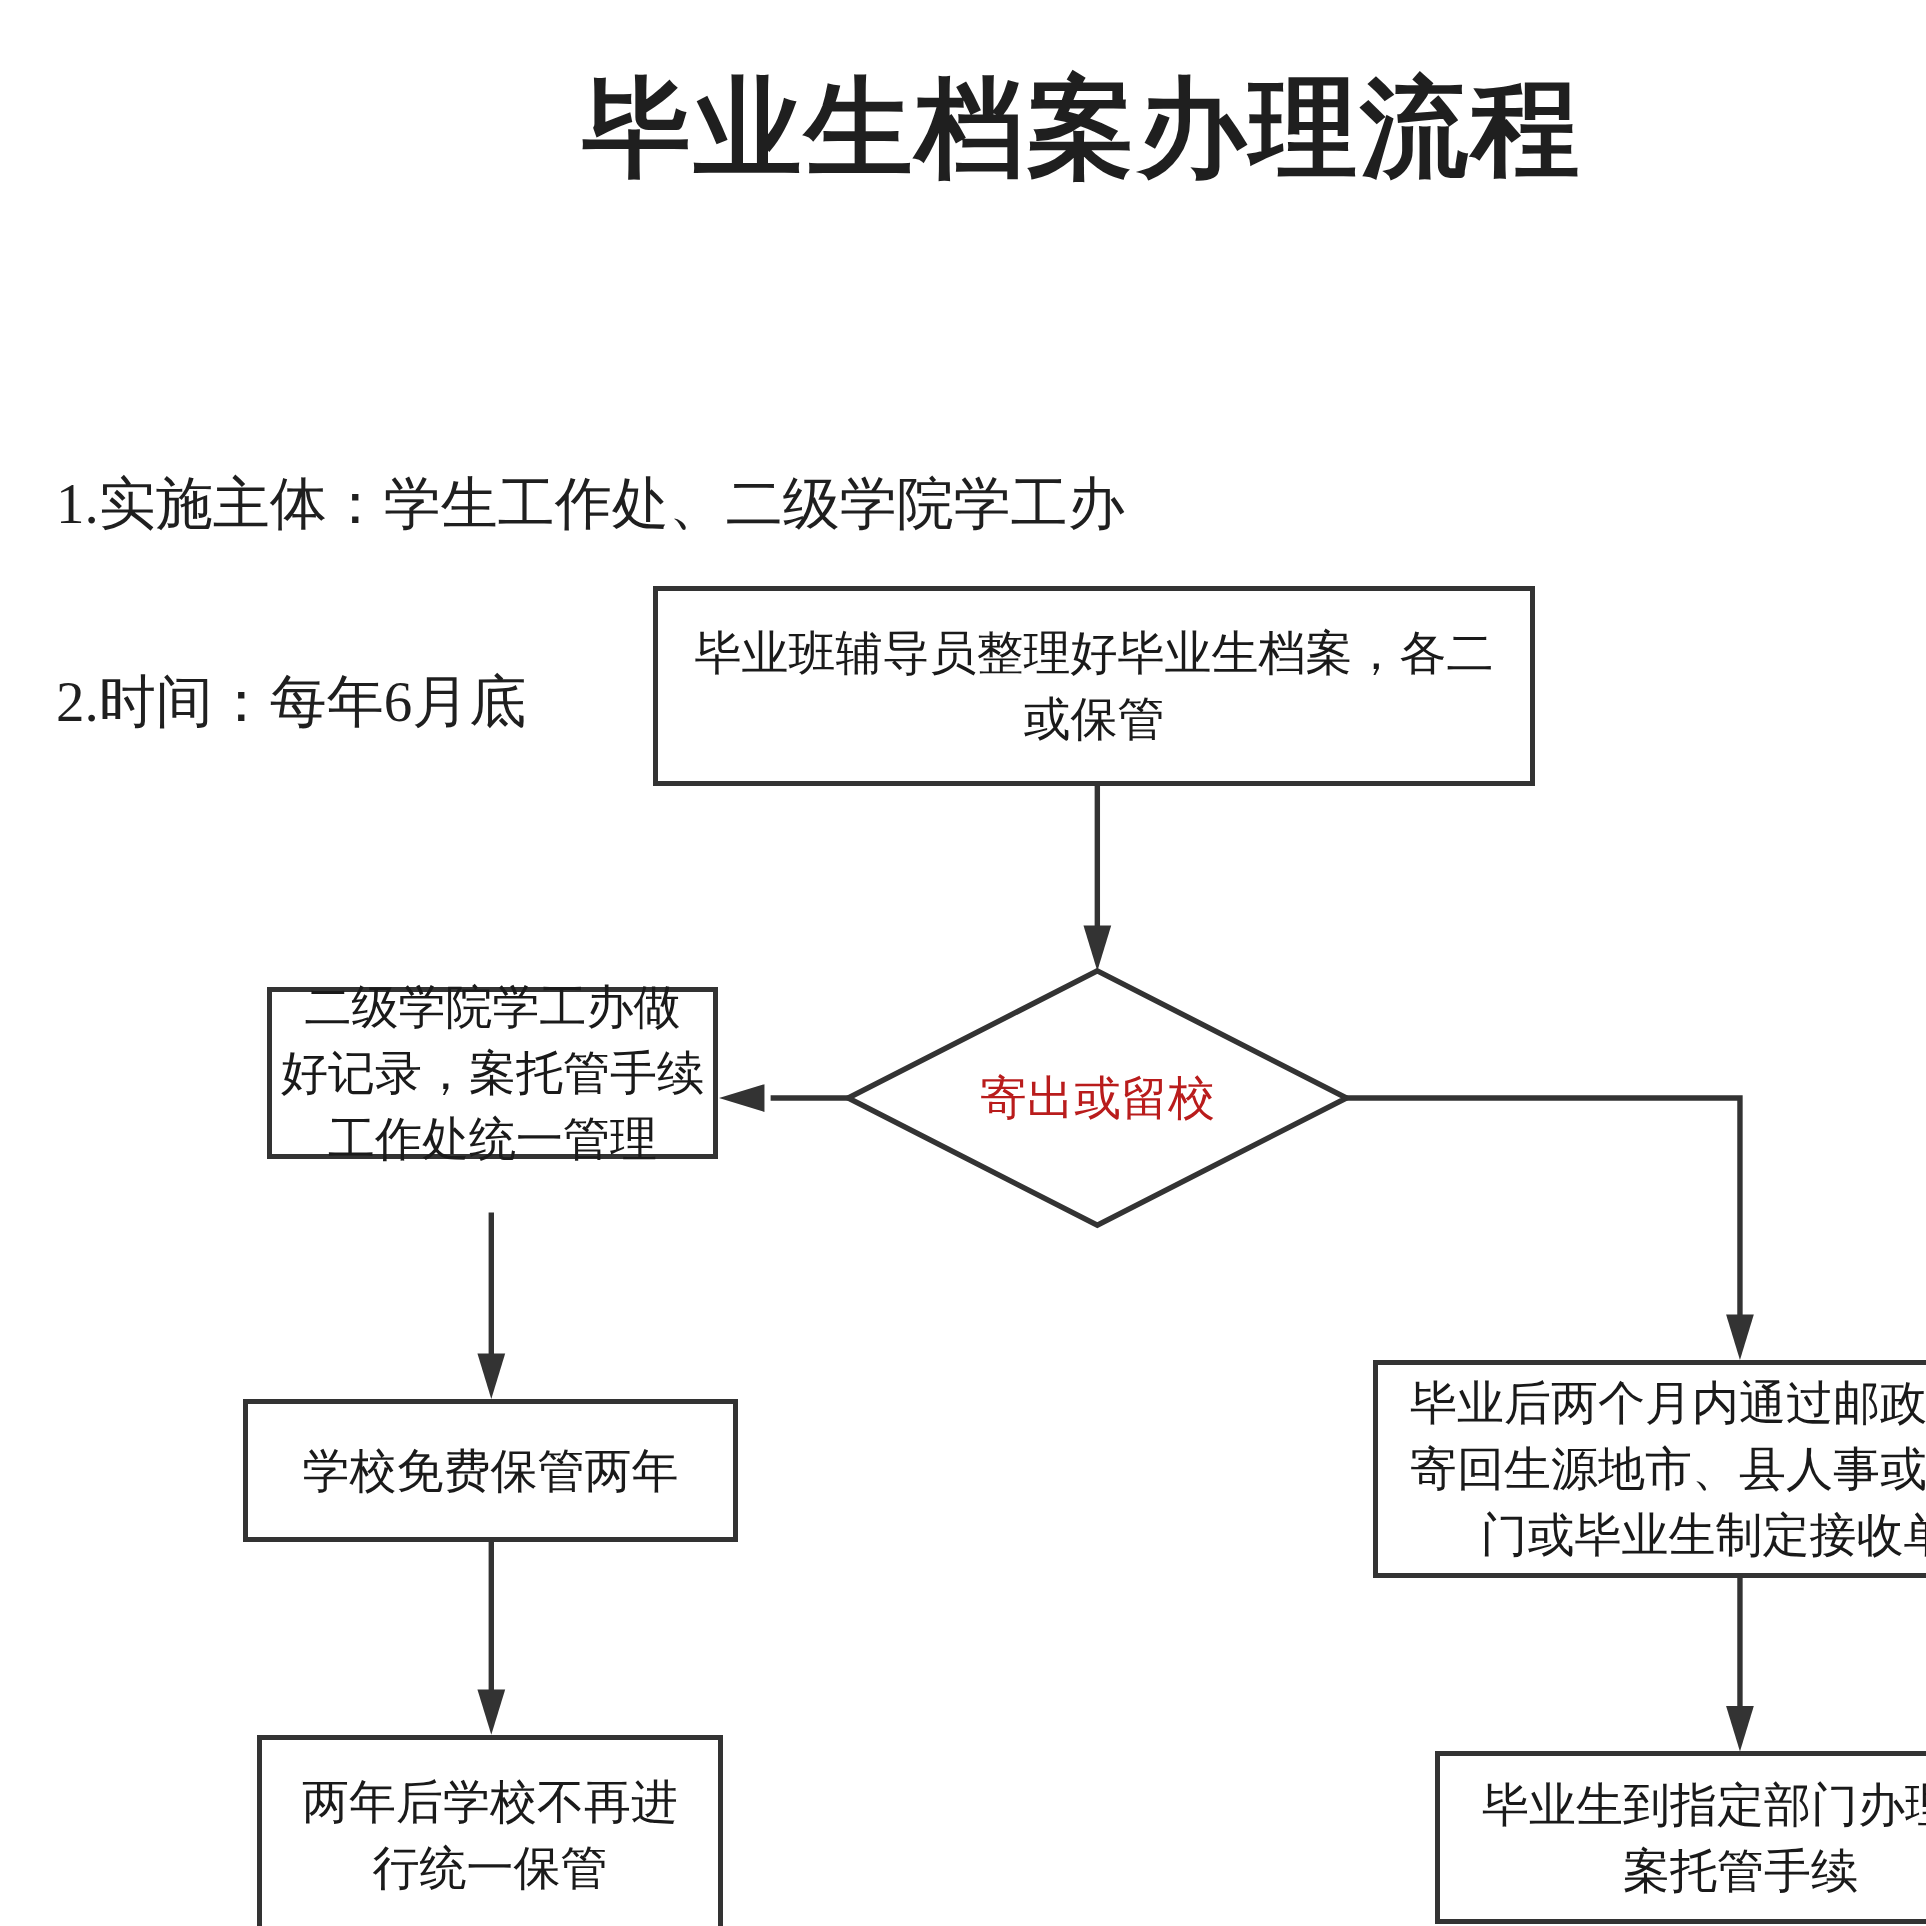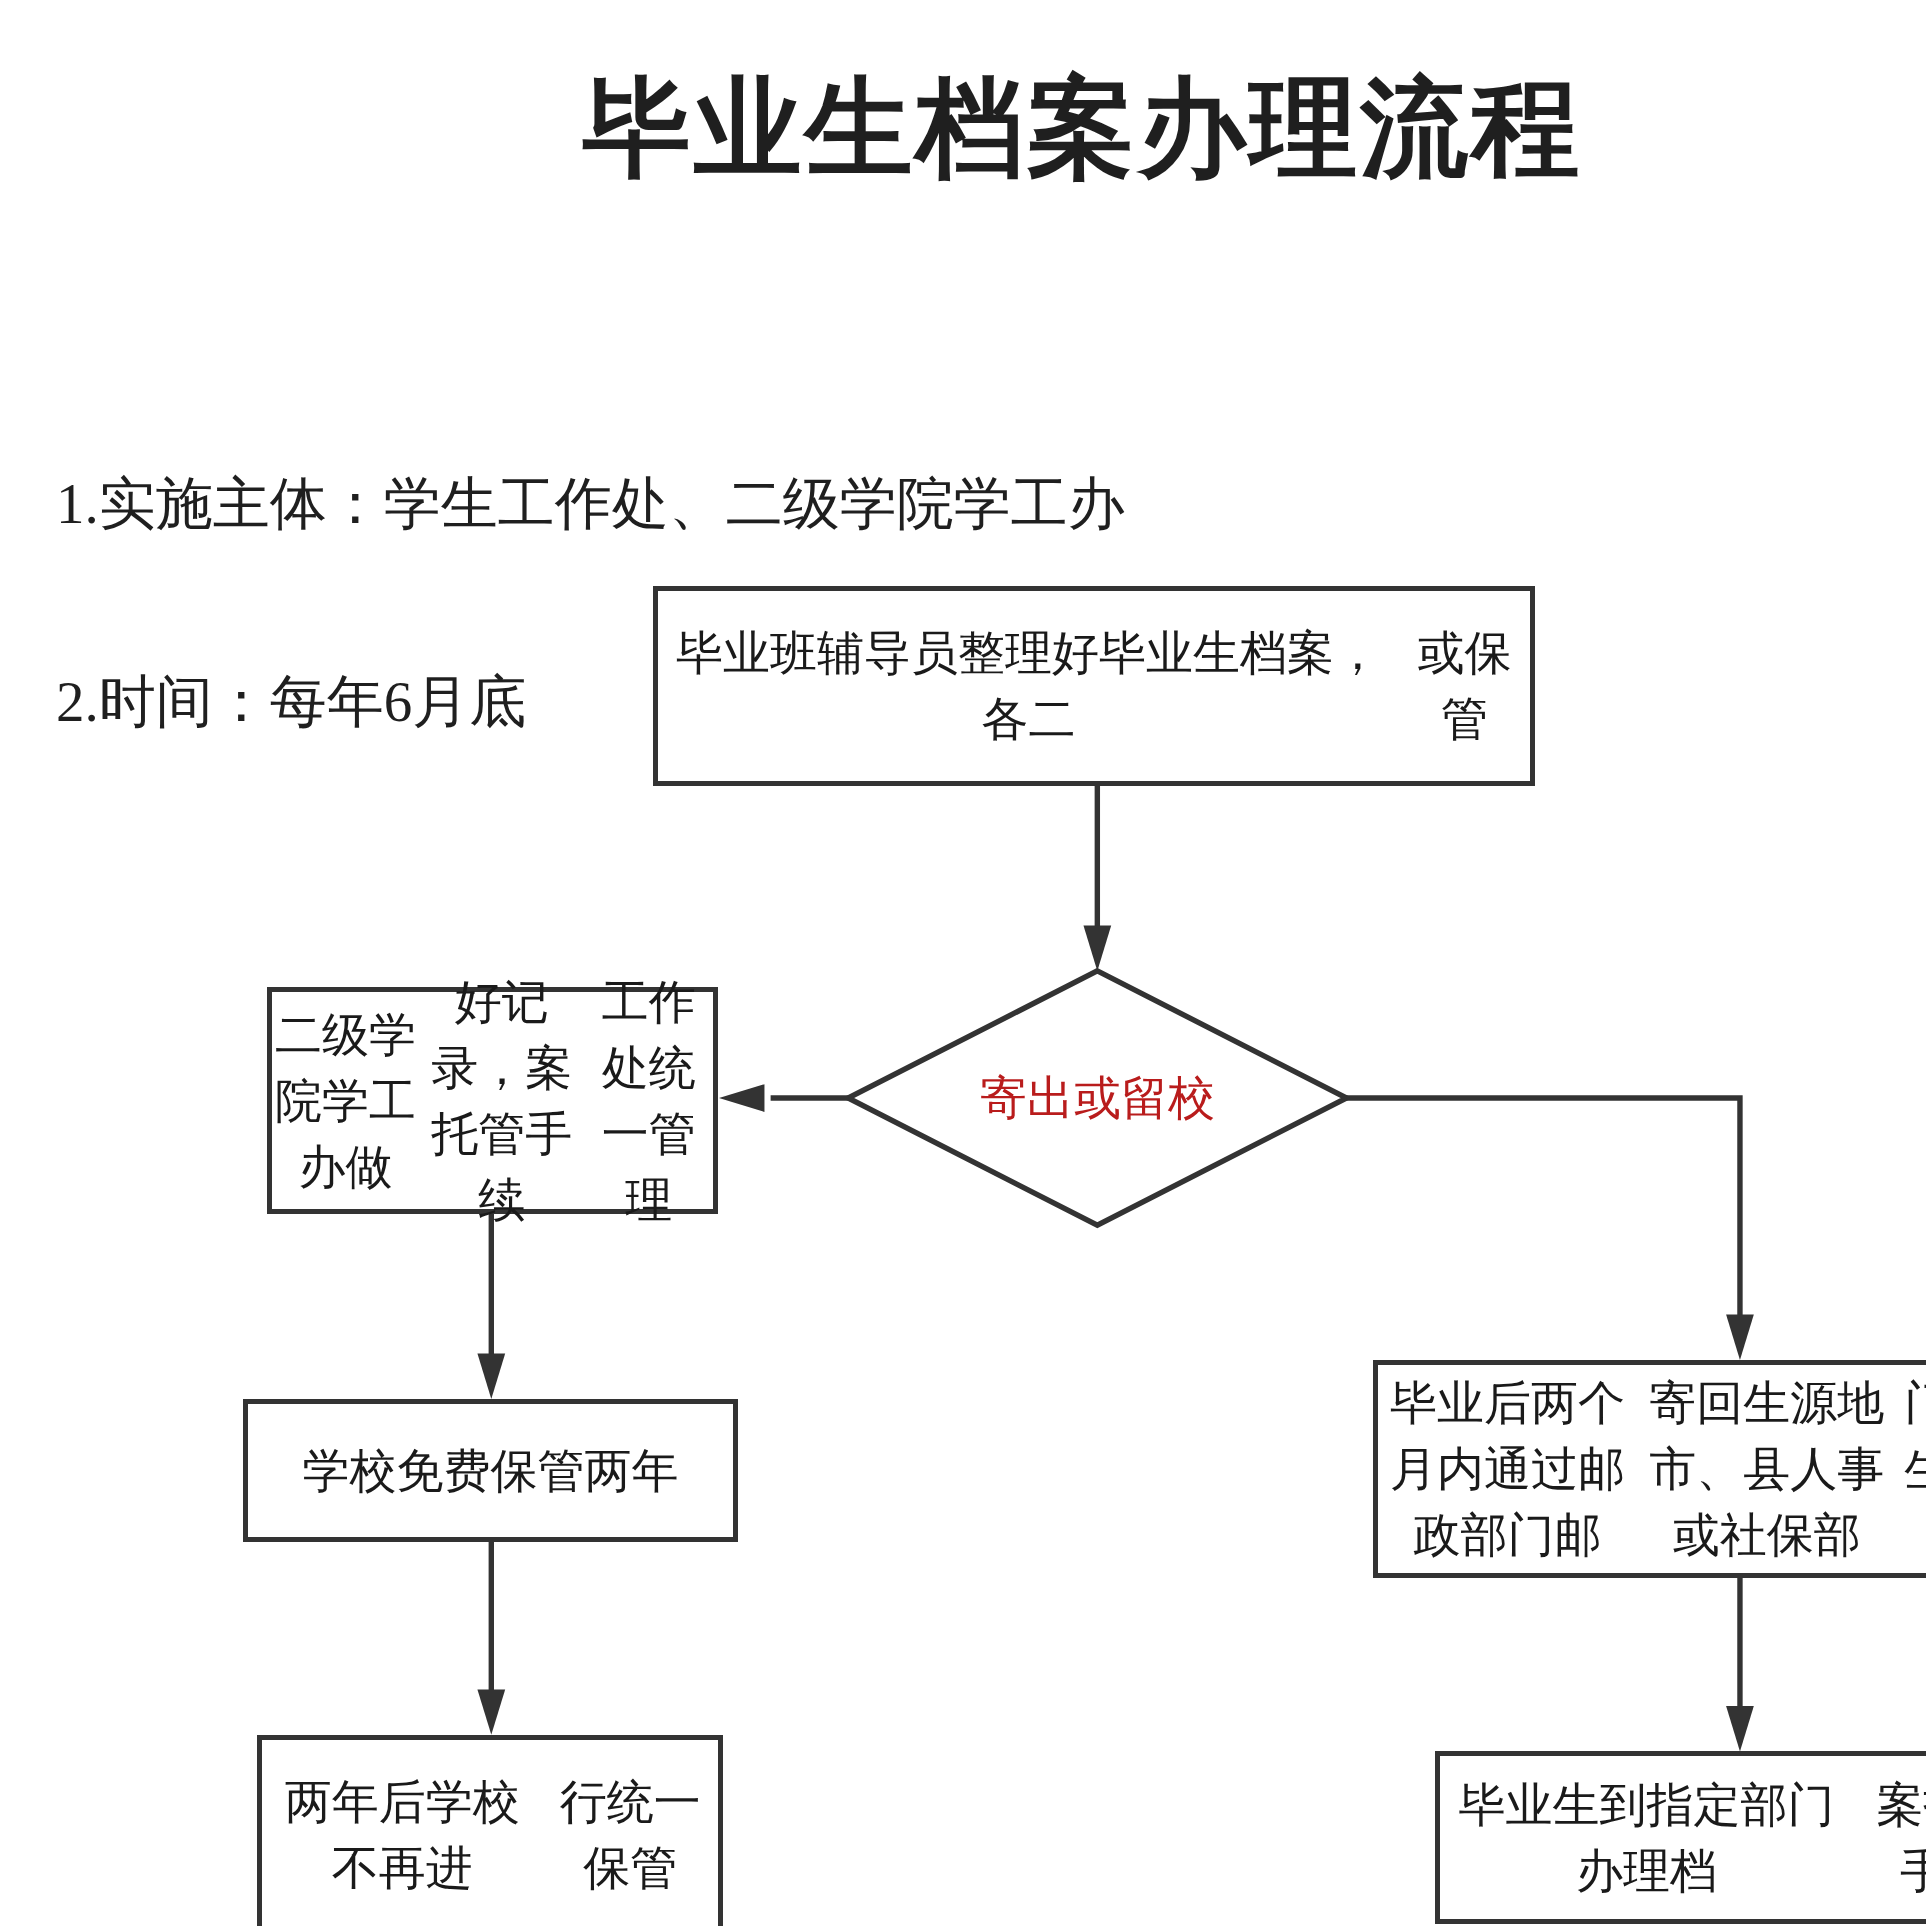--- a/index.html
+++ b/index.html
@@ -38,30 +38,30 @@
     left: 0; top: 0;
     width: 2165px;
     height: 1998px;
   }
   .box {
     position: absolute;
     box-sizing: border-box;
     border: 5.4px solid #333333;
     background: #ffffff;
     display: flex;
-    flex-direction: row;
+    flex-direction: column;
     align-items: center;
     justify-content: center;
     text-align: center;
     font-size: 47px;
     line-height: 66px;
     color: #1a1a1a;
   }
   .box-start   { left: 653px; top: 586px; width: 882px; height: 200px; }
-  .box-keep    { left:  267px; top: 987px; width: 451px; height: 227px; }
+  .box-keep    { left:  267px; top: 987px; width: 451px; height: 172px; }
   .box-free    { left:  243px; top: 1399px; width: 495px; height: 143px; }
   .box-after   { left:  257px; top: 1735px; width: 466px; height: 200px; }
   .box-mail    { left: 1373px; top: 1360px; width: 732px; height: 218px; }
   .box-custody { left: 1435px; top: 1751px; width: 611px; height: 173px; }
   .decision-label {
     position: absolute;
     left: 905px;
     top: 1065px;
     width: 385px;
     text-align: center;

